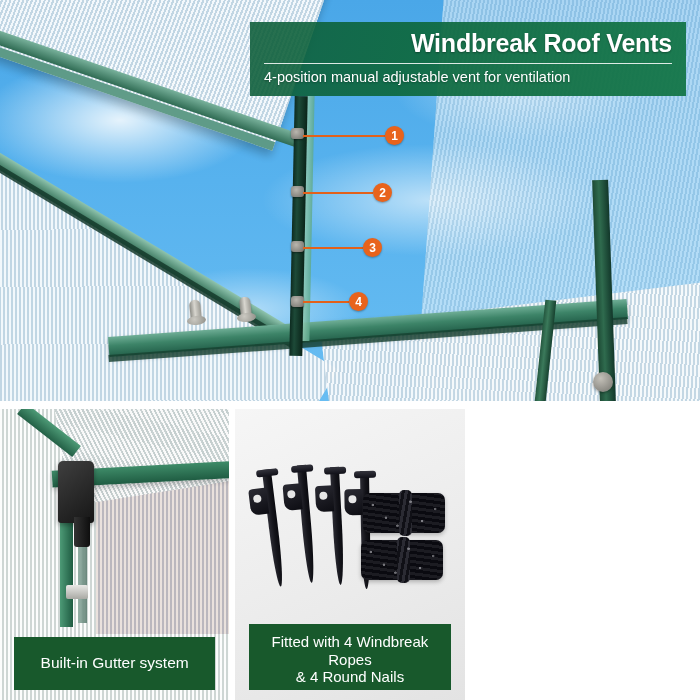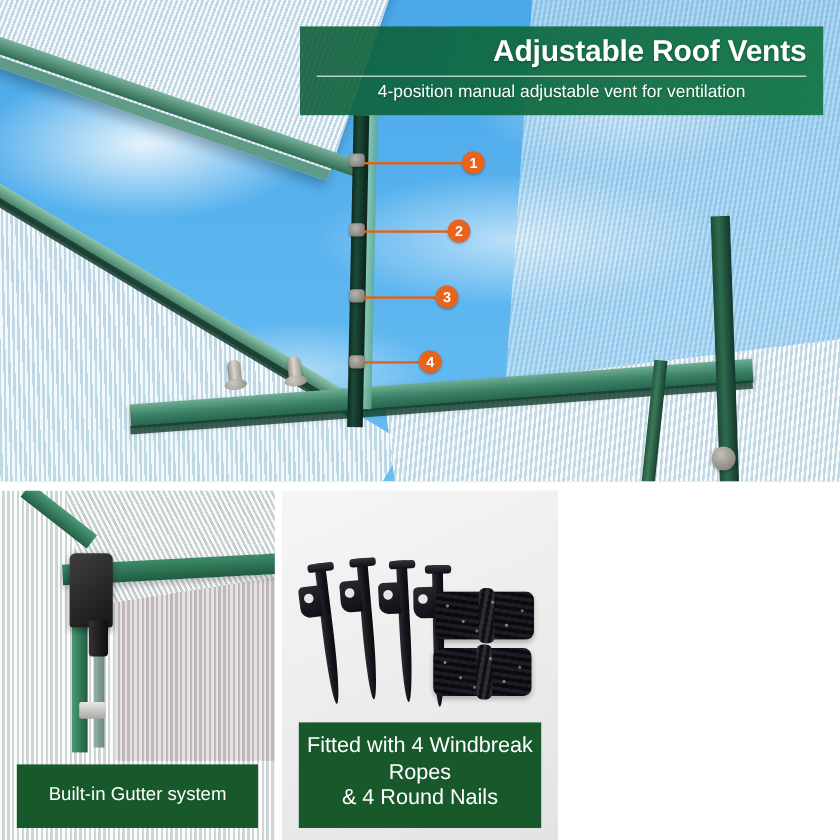--- a/index.html
+++ b/index.html
@@ -155,21 +155,21 @@
   .banner-title {
     color:#ffffff; font-size:25px; font-weight:bold;
     text-align:right; letter-spacing:-.2px; line-height:1.1;
     text-shadow:0 1px 2px rgba(0,0,0,.35);
   }
   .banner-rule {
     height:1px; background:rgba(255,255,255,.85);
     margin:6px 0 5px 0; width:100%;
   }
   .banner-sub {
-    color:#ffffff; font-size:14.5px; text-align:center; line-height:1.15;
+    color:#ffffff; font-size:14.5px; line-height:1.15;
     text-shadow:0 1px 2px rgba(0,0,0,.3);
   }
 
   
   .callout { position:absolute; display:flex; align-items:center; }
   .callout-line { height:2px; background:#e2611b; }
   .badge {
     width:19px; height:19px; border-radius:50%;
     background:#e8631c;
     color:#fff; font-size:12px; font-weight:bold;
@@ -185,22 +185,22 @@
   }
   .thumb {
     position:relative; width:229.3px; height:291px; overflow:hidden;
     background:#e9edef;
   }
   .thumb-img { position:absolute; inset:0; overflow:hidden; }
   .caption {
     position:absolute; left:14px; right:14px; bottom:10px;
     background:#18592c;
     color:#ffffff; text-align:center;
-    font-size:18px; line-height:1.18; font-weight:500;
-    padding:9px 6px 15px 6px;
+    font-size:15px; line-height:1.18; font-weight:500;
+    padding:9px 6px 4px 6px;
     white-space:pre-line;
   }
   .caption.one-line { padding:17px 6px 18px 6px; font-size:15.5px; }
 
   
   .t1-bg { position:absolute; inset:0;
     background-image:repeating-linear-gradient(88deg,
       rgba(255,255,255,.95) 0 2px, rgba(203,219,229,.9) 2px 4px);
     background-color:#cfdde5; }
   .t1-slab {
@@ -363,21 +363,21 @@
     <div class="post-nut" style="top:128px;"></div>
     <div class="post-nut" style="top:186px;"></div>
     <div class="post-nut" style="top:241px;"></div>
     <div class="post-nut" style="top:296px;"></div>
 
     <div class="post-right"></div>
     <div class="post-right2"></div>
     <div class="post-right-nut"></div>
 
     <div class="banner">
-      <div class="banner-title">Adjustable Roof Vents</div>
+      <div class="banner-title">Windbreak Roof Vents</div>
       <div class="banner-rule"></div>
       <div class="banner-sub">4-position manual adjustable vent for ventilation</div>
     </div>
 
     <div class="callout" style="left:303px; top:126px;">
       <div class="callout-line" style="width:82px;"></div>
       <div class="badge">1</div>
     </div>
     <div class="callout" style="left:303px; top:183px;">
       <div class="callout-line" style="width:70px;"></div>

